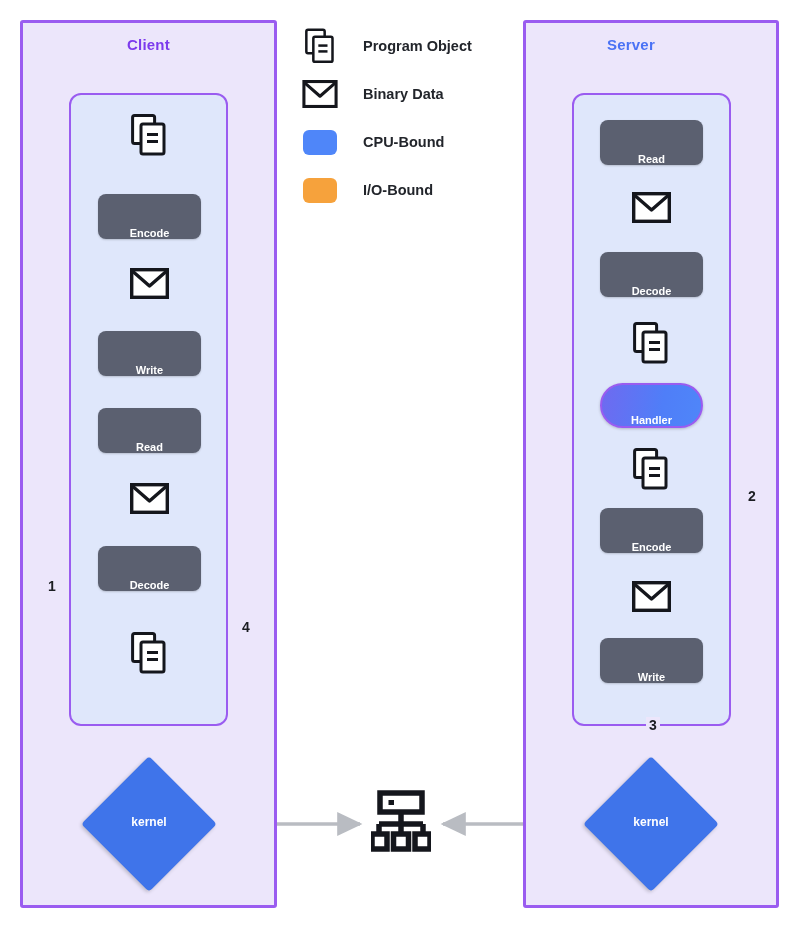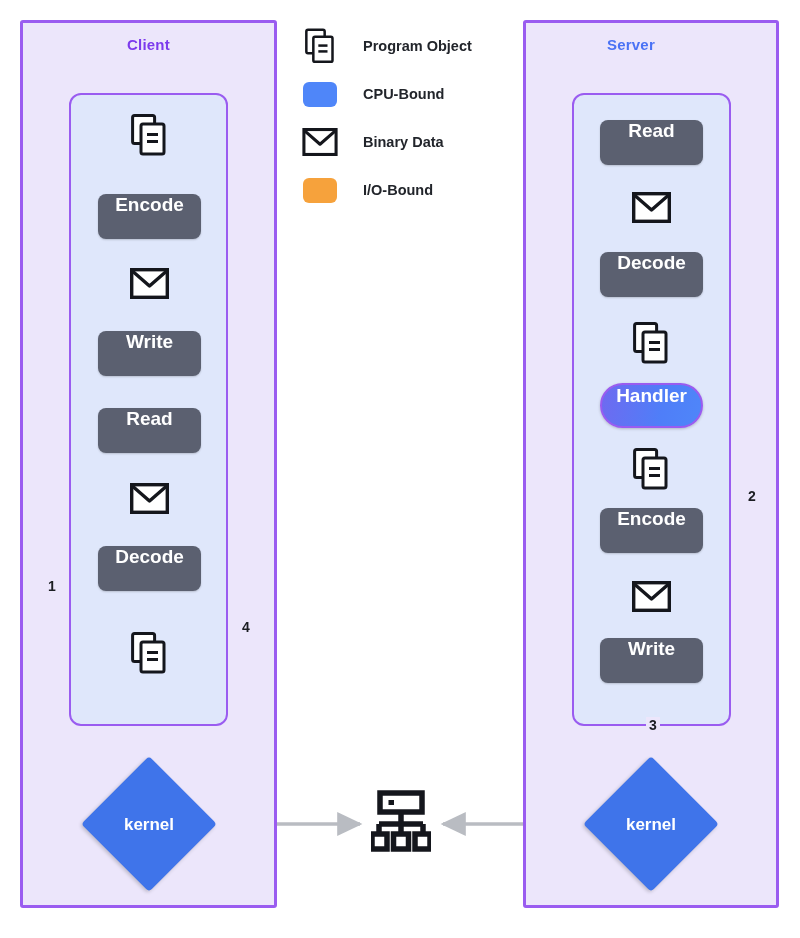--- a/index.html
+++ b/index.html
@@ -52,23 +52,23 @@
     box-sizing: border-box;
   }
 
   
   .node {
     position: absolute;
     background: #5b6070;
     color: #ffffff;
     border-radius: 8px;
     display: flex;
-    align-items: flex-start;
+    align-items: flex-end;
     justify-content: center;
-    font-size: 19px;
+    font-size: 11px;
     font-weight: bold;
     box-sizing: border-box;
     box-shadow: 0 1px 2px rgba(0,0,0,.18);
   }
   .node.handler {
     background: linear-gradient(100deg, #6f6af0 0%, #4f7ef8 60%, #4f86f9 100%);
     border: 2px solid #9a5cf0;
     border-radius: 999px;
     box-shadow: 0 1px 3px rgba(0,0,0,.22);
   }
@@ -77,21 +77,21 @@
     width: 96px;
     height: 96px;
     background: #3f74ea;
     transform: rotate(45deg);
     border-radius: 4px;
     box-shadow: 0 2px 4px rgba(0,0,0,.20);
   }
   .kernel-label {
     position: absolute;
     color: #ffffff;
-    font-size: 17px;
+    font-size: 12px;
     font-weight: bold;
     text-align: center;
     width: 120px;
   }
 
   
   .icon {
     position: absolute;
     display: block;
   }
@@ -263,33 +263,33 @@
           <rect x="10" y="10" width="23" height="30" rx="2" fill="#ffffff" stroke="#14161c" stroke-width="3"></rect>
           <line x1="16" y1="20.5" x2="27" y2="20.5" stroke="#14161c" stroke-width="3"></line>
           <line x1="16" y1="27.5" x2="27" y2="27.5" stroke="#14161c" stroke-width="3"></line>
         </svg>
       </span>
       <span class="legend-label">Program Object</span>
     </div>
 
     <div class="legend-row">
       <span class="legend-swatch">
-        <span class="swatch-box" style="background:#4f86f9;"></span>
-      </span>
-      <span class="legend-label">CPU-Bound</span>
-    </div>
-
-    <div class="legend-row">
-      <span class="legend-swatch">
         <svg width="36" height="28" viewBox="0 0 39 31">
           <rect x="1.7" y="1.7" width="35.6" height="27.6" fill="#ffffff" stroke="#14161c" stroke-width="3.4"></rect>
           <path d="M2.6 3.2 L19.5 18 L36.4 3.2" fill="none" stroke="#14161c" stroke-width="3.4" stroke-linejoin="round" stroke-linecap="round"></path>
         </svg>
       </span>
       <span class="legend-label">Binary Data</span>
+    </div>
+
+    <div class="legend-row">
+      <span class="legend-swatch">
+        <span class="swatch-box" style="background:#4f86f9;"></span>
+      </span>
+      <span class="legend-label">CPU-Bound</span>
     </div>
 
     <div class="legend-row">
       <span class="legend-swatch">
         <span class="swatch-box" style="background:#f6a23c;"></span>
       </span>
       <span class="legend-label">I/O-Bound</span>
     </div>
 
   </div>

